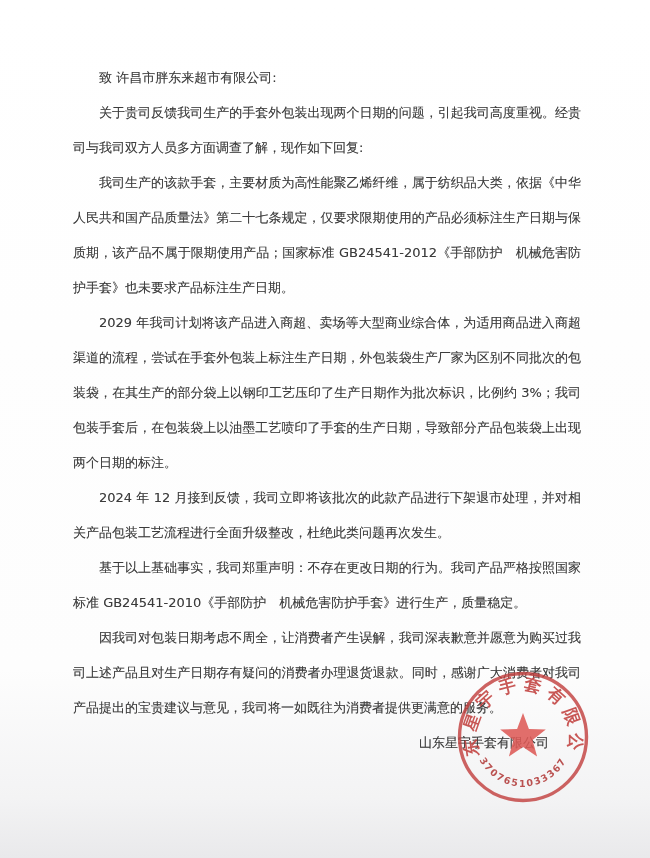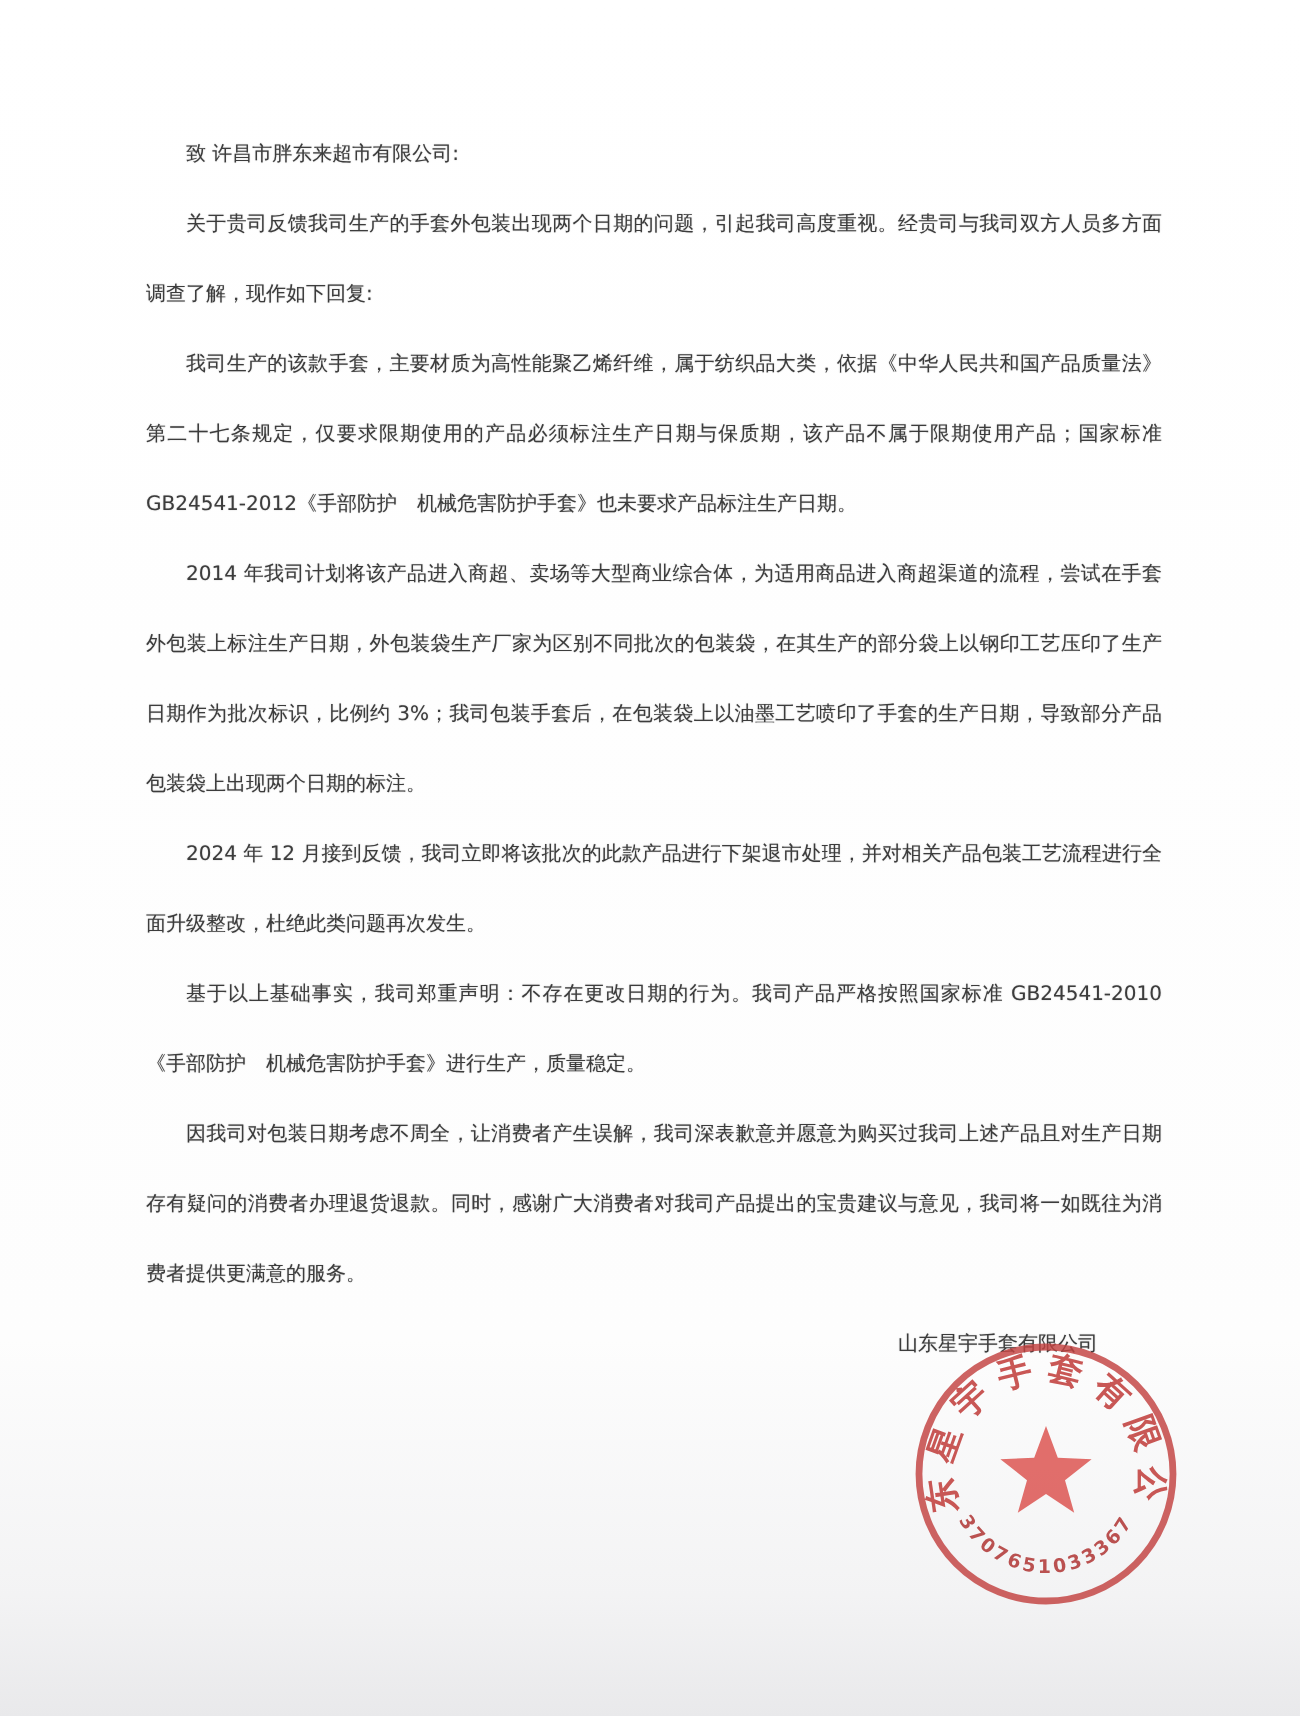--- a/index.html
+++ b/index.html
@@ -11,21 +11,21 @@
   }
   .page{
     position:relative;
     width:650px;height:858px;
     background:linear-gradient(180deg,#ffffff 0%,#fdfdfd 78%,#f3f3f4 93%,#e9e9eb 100%);
   }
   .letter{
     position:absolute;
     top:60px;left:73px;
     width:508px;
-    font-size:10px;
+    font-size:13px;
     line-height:35px;
     color:#3c3c3c;
     text-shadow:0 0 0.6px rgba(70,70,70,.45);
   }
   .letter p{
     margin:0;
     text-indent:2em;
     text-align:justify;
     text-justify:inter-character;
   }
@@ -50,21 +50,21 @@
 </style>
 </head>
 <body>
 
 <div class="page">
 
   <div class="letter">
     <p class="salutation">致 许昌市胖东来超市有限公司:</p>
     <p>关于贵司反馈我司生产的手套外包装出现两个日期的问题，引起我司高度重视。经贵司与我司双方人员多方面调查了解，现作如下回复:</p>
     <p>我司生产的该款手套，主要材质为高性能聚乙烯纤维，属于纺织品大类，依据《中华人民共和国产品质量法》第二十七条规定，仅要求限期使用的产品必须标注生产日期与保质期，该产品不属于限期使用产品；国家标准 GB24541-2012《手部防护　机械危害防护手套》也未要求产品标注生产日期。</p>
-    <p>2014 年我司计划将该产品进入商超、卖场等大型商业综合体，为适用商品进入商超渠道的流程，尝试在手套外包装上标注生产日期，外包装袋生产厂家为区别不同批次的包装袋，在其生产的部分袋上以钢印工艺压印了生产日期作为批次标识，比例约 3%；我司包装手套后，在包装袋上以油墨工艺喷印了手套的生产日期，导致部分产品包装袋上出现两个日期的标注。</p>
+    <p>2029 年我司计划将该产品进入商超、卖场等大型商业综合体，为适用商品进入商超渠道的流程，尝试在手套外包装上标注生产日期，外包装袋生产厂家为区别不同批次的包装袋，在其生产的部分袋上以钢印工艺压印了生产日期作为批次标识，比例约 3%；我司包装手套后，在包装袋上以油墨工艺喷印了手套的生产日期，导致部分产品包装袋上出现两个日期的标注。</p>
     <p>2024 年 12 月接到反馈，我司立即将该批次的此款产品进行下架退市处理，并对相关产品包装工艺流程进行全面升级整改，杜绝此类问题再次发生。</p>
     <p>基于以上基础事实，我司郑重声明：不存在更改日期的行为。我司产品严格按照国家标准 GB24541-2010《手部防护　机械危害防护手套》进行生产，质量稳定。</p>
     <p>因我司对包装日期考虑不周全，让消费者产生误解，我司深表歉意并愿意为购买过我司上述产品且对生产日期存有疑问的消费者办理退货退款。同时，感谢广大消费者对我司产品提出的宝贵建议与意见，我司将一如既往为消费者提供更满意的服务。</p>
 
     <div class="signature">
       <div>山东星宇手套有限公司</div>
     </div>
   </div>
 
   <div class="stamp">

